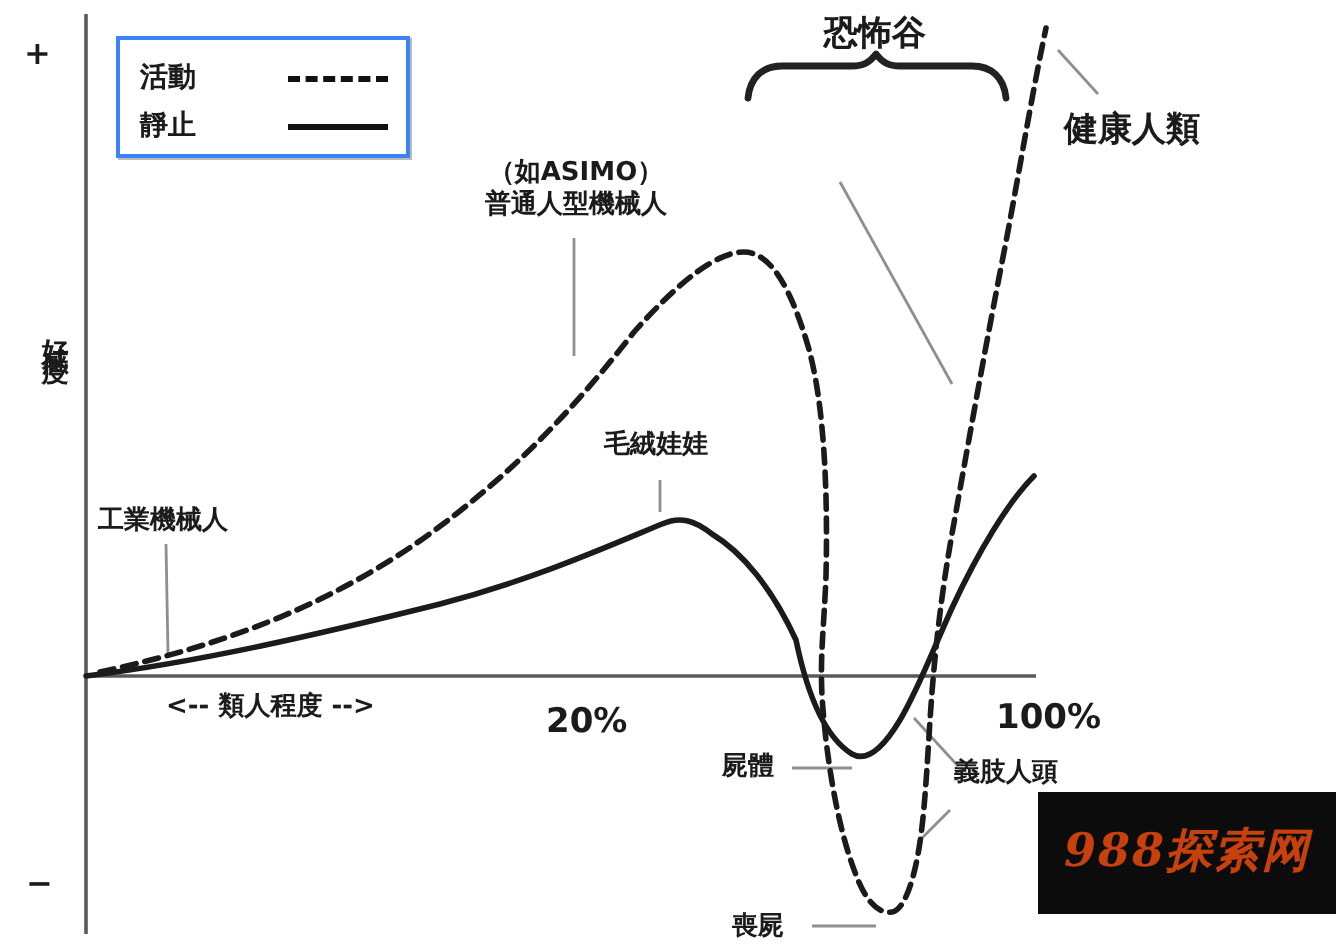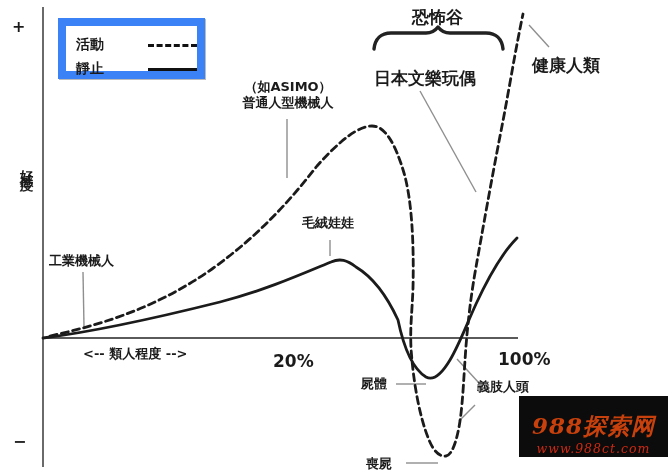--- a/index.html
+++ b/index.html
@@ -15,21 +15,21 @@
   [data-name="leader-lines"] line{stroke:#8f8f8f;stroke-width:1.4;}
   .lbl{position:absolute;font-weight:bold;font-size:13px;line-height:1.2;white-space:nowrap;color:#1b1b1b;}
   .lbl.big{font-size:17px;}
   .sign{position:absolute;font-weight:bold;font-size:16px;color:#1b1b1b;}
   #ylabel{
     position:absolute;left:18px;top:159px;font-weight:bold;font-size:13.5px;
     writing-mode:vertical-rl;text-orientation:upright;letter-spacing:4px;color:#1b1b1b;
   }
   #legend{
     position:absolute;left:58px;top:18px;width:147px;height:61px;
-    background:#ffffff;border:8px solid #3b82f6;box-shadow:1px 1px 0 #bbbbbb;
+    background:#ffffff;border:2px solid #3b82f6;box-shadow:1px 1px 0 #bbbbbb;
     box-sizing:border-box;padding:7px 0 0 10px;
   }
   .legend-row{display:flex;align-items:center;height:24px;}
   .legend-label{width:52px;font-weight:bold;font-size:14px;}
   .legend-sample{width:50px;margin-left:22px;border-top:3px solid #111111;height:0;}
   .legend-sample.dashed{border-top-style:dashed;}
   #humanoid-label{left:227px;top:79px;width:122px;text-align:center;white-space:normal;}
   #watermark{
     position:absolute;left:519px;top:396px;width:149px;height:61px;background:#0c0c0c;
     text-align:center;box-sizing:border-box;padding-top:16px;
@@ -71,37 +71,35 @@
       <span class="legend-label" data-name="legend-active-label">活動</span>
       <span class="legend-sample dashed" data-name="dashed-line-sample"></span>
     </div>
     <div class="legend-row" data-name="legend-row-static">
       <span class="legend-label" data-name="legend-static-label">靜止</span>
       <span class="legend-sample" data-name="solid-line-sample"></span>
     </div>
   </div>
 
   <div class="lbl big" style="left:412px;top:7px;" data-name="uncanny-valley-label">恐怖谷</div>
-  <div class="lbl big" style="left:374px;top:68px;" data-name="bunraku-puppet-label">日本文樂玩偶</div>
   <div class="lbl big" style="left:532px;top:55px;" data-name="healthy-human-label">健康人類</div>
 
   <div class="lbl" id="humanoid-label" data-name="humanoid-robot-label">
     <div data-name="humanoid-robot-label-line2">（如ASIMO）</div>
     <div data-name="humanoid-robot-label-line1">普通人型機械人</div>
   </div>
 
   <div class="lbl" style="left:302px;top:215px;" data-name="plush-doll-label">毛絨娃娃</div>
   <div class="lbl" style="left:49px;top:253px;" data-name="industrial-robot-label">工業機械人</div>
 
   <div class="lbl" style="left:58px;top:346px;margin-left:25px;" data-name="x-axis-label">&lt;-- 類人程度 --&gt;</div>
   <div class="lbl big" style="left:273px;top:351px;" data-name="x-tick-50">20%</div>
   <div class="lbl big" style="left:498px;top:349px;" data-name="x-tick-100">100%</div>
 
   <div class="lbl" style="left:361px;top:376px;" data-name="corpse-label">屍體</div>
   <div class="lbl" style="left:477px;top:379px;" data-name="prosthetic-head-label">義肢人頭</div>
   <div class="lbl" style="left:366px;top:456px;text-align:center;" data-name="zombie-label">喪屍</div>
 
   <div id="watermark" data-name="watermark-box">
     <div class="wm-name" data-name="watermark-site-name">988探索网</div>
-    <div class="wm-url" data-name="watermark-site-url">www.988ct.com</div>
   </div>
 
 </div>
 
 </body></html>

